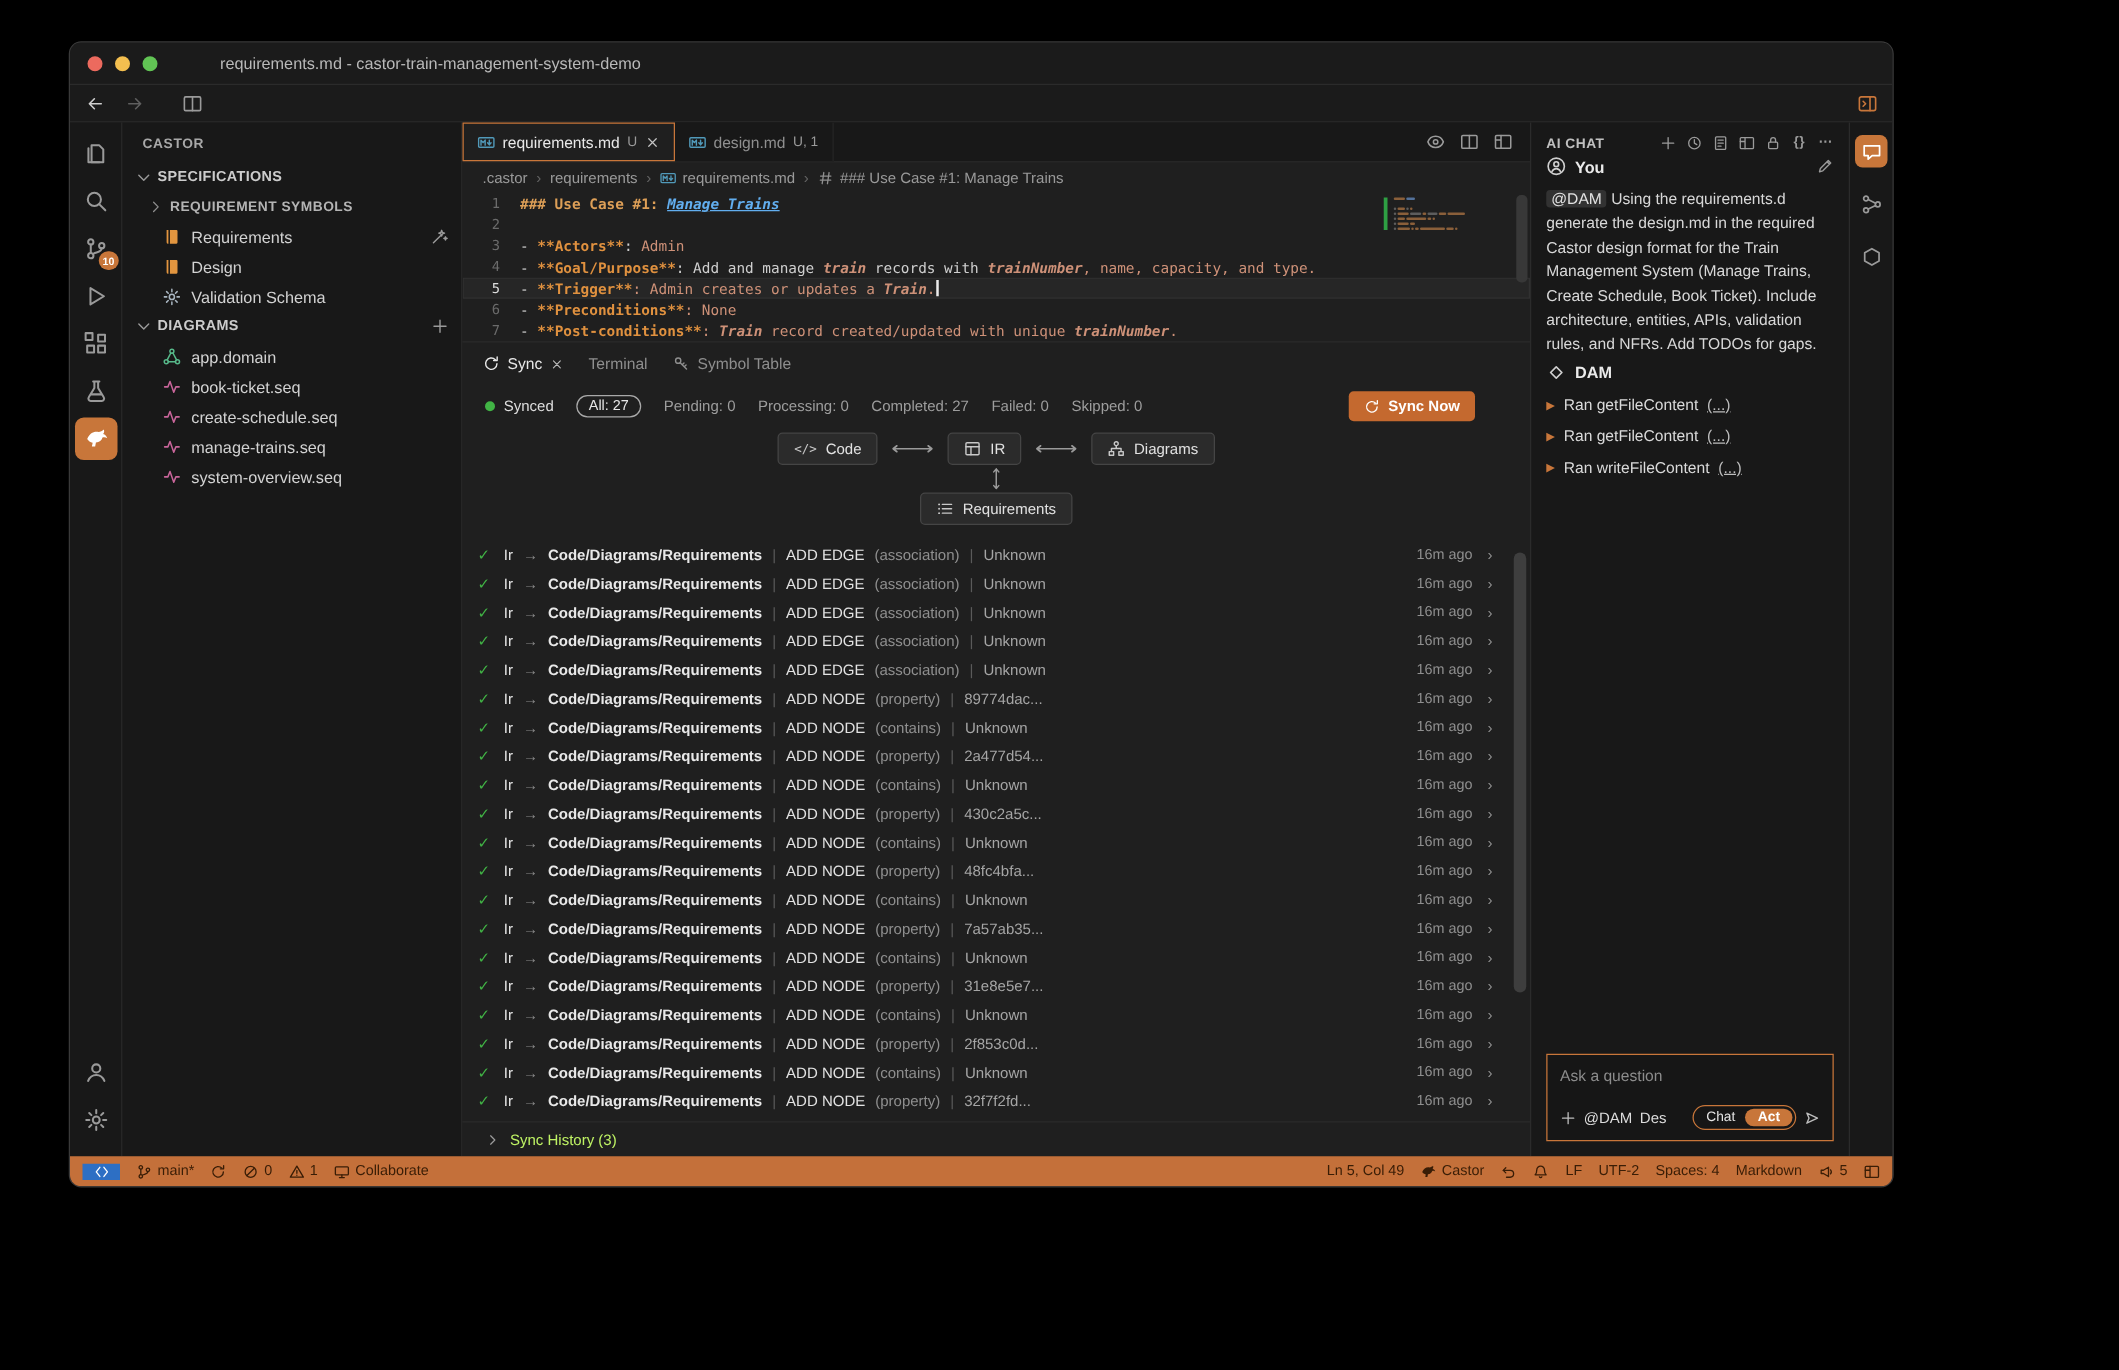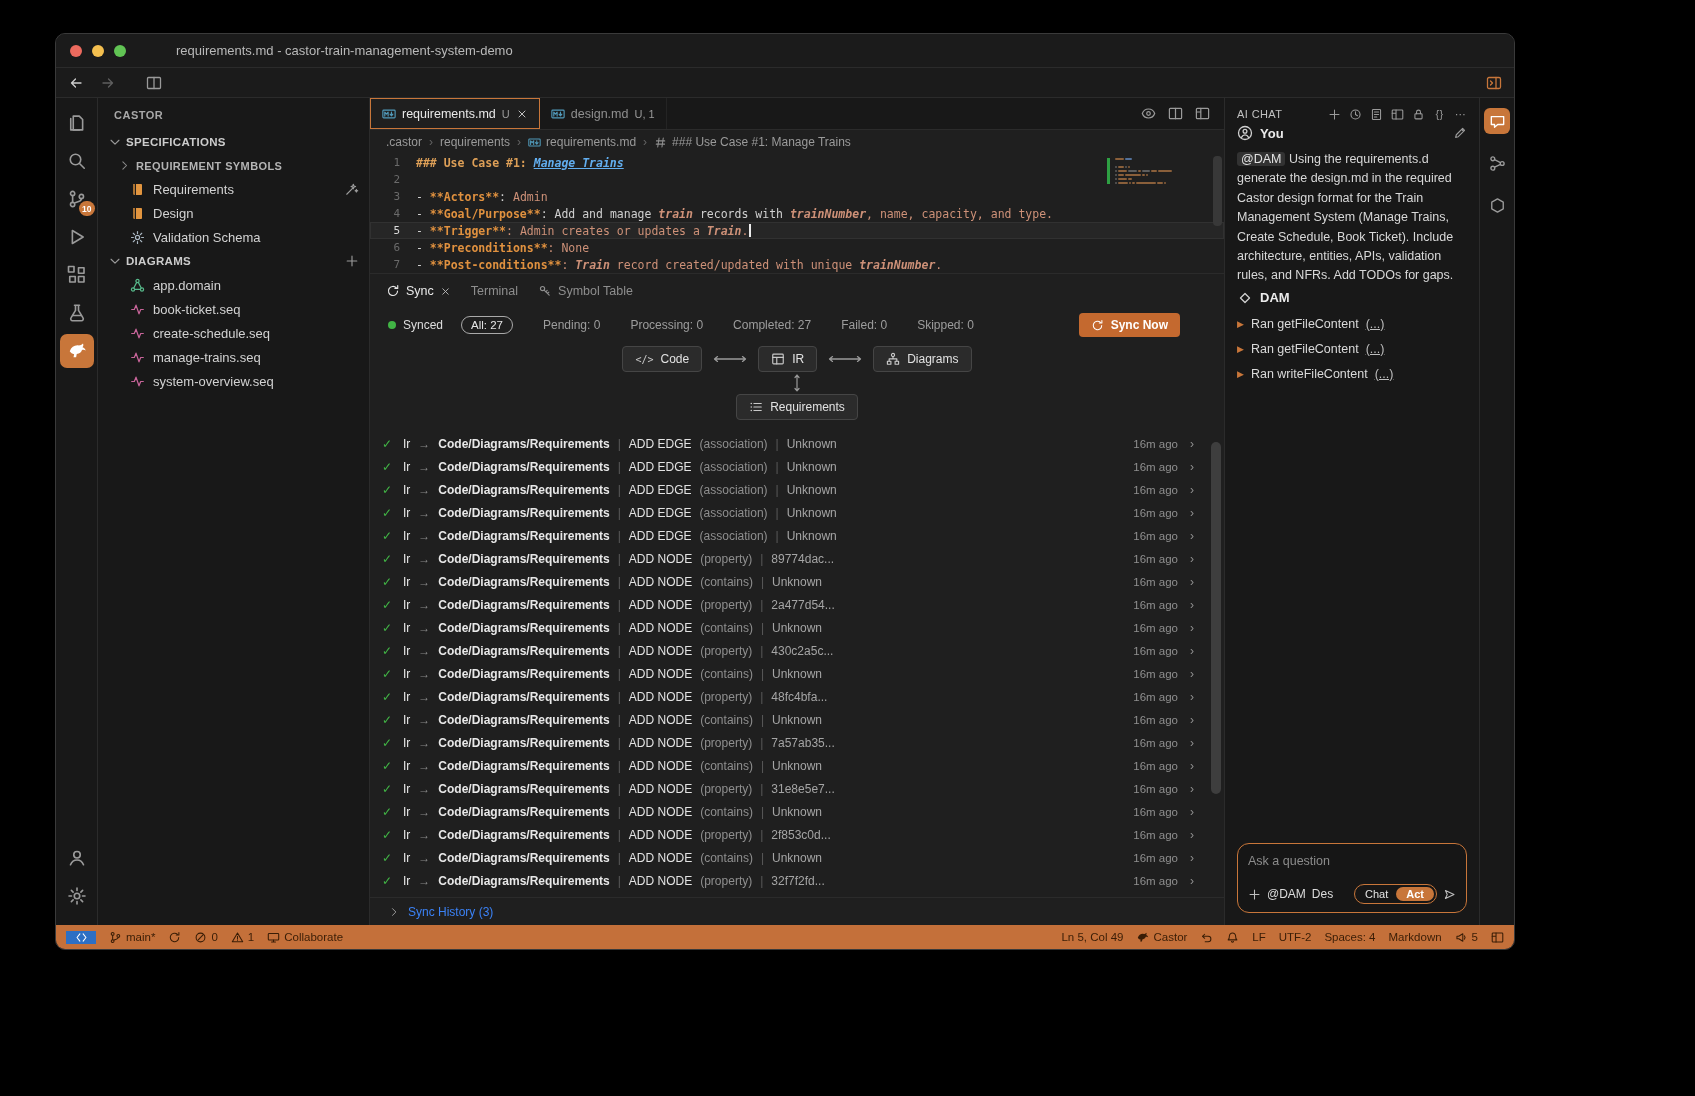--- a/index.html
+++ b/index.html
@@ -116,39 +116,39 @@
   .starget{color:#e8e8e8}
   .sarrow{color:#8a8a8a}
   .spath{color:#e8e8e8;font-weight:600}
   .ssep{color:#5a5a5a}
   .sop{color:#e3e3e3}
   .skind{color:#8f8f8f}
   .sval{color:#a5a5a5}
   .stime{margin-left:auto;color:#8f8f8f;font-size:11.5px}
   .schev{color:#8f8f8f;margin-left:4px}
   .history{height:28px;border-top:1px solid var(--border);display:flex;align-items:center;gap:8px;
-           padding:0 18px;color:#3b82f6;font-size:12px;flex:none}
+           padding:0 18px;color:#bef264;font-size:12px;flex:none}
   .history .ico{width:12px;height:12px;color:#9a9a9a}
   .panel-scroll{position:absolute;right:3px;top:168px;width:10px;height:352px;background:#3e3e3e;border-radius:5px}
   
   .chat{width:255px;background:var(--side);border-left:1px solid var(--border);display:flex;
         flex-direction:column;padding:10px 12px 12px;min-height:0;flex:none}
-  .chat-head{display:flex;align-items:flex-start;font-size:11px;font-weight:400;letter-spacing:.4px;color:#c0c0c0}
+  .chat-head{display:flex;align-items:flex-end;font-size:11px;font-weight:700;letter-spacing:.4px;color:#c0c0c0}
   .chat-head-icons{margin-left:auto;display:flex;align-items:center;gap:8px;color:#9a9a9a}
   .chat-head-icons .ico{width:13px;height:13px}
   .tico{font-size:11px;line-height:1;color:#9a9a9a}
   .msg-head{display:flex;align-items:center;gap:7px;margin-top:4px;font-size:13px;font-weight:700;color:#eaeaea}
   .msg-head .ico{width:16px;height:16px;color:#cfcfcf}
   .msg-head .pencil{margin-left:auto;color:#9a9a9a;width:14px;height:14px}
   .msg-body{margin-top:9px;font-size:12.5px;line-height:1.55;color:#d8d8d8}
   .chip{background:#323232;border-radius:3px;padding:0 4px;color:#e2e2e2}
   .tool{display:flex;align-items:center;gap:7px;margin-top:11px;font-size:12.5px;color:#dadada}
   .tool-tri{color:var(--accent);font-size:9px}
   .tool .args{color:#bdbdbd;text-decoration:underline}
-  .chat-input{margin-top:auto;border:1px solid var(--accent);border-radius:12px;background:#161616;
+  .chat-input{margin-top:auto;border:1px solid var(--accent);border-radius:0;background:#161616;
               padding:10px 10px 8px}
   .ci-ph{color:#8c8c8c;font-size:12.5px}
   .ci-row{display:flex;align-items:center;gap:6px;margin-top:16px;font-size:12px;color:#dcdcdc;min-width:0}
   .ci-row .ico{width:13px;height:13px;color:#bdbdbd;flex:none}
   .ci-ctx{overflow:hidden;white-space:nowrap;text-overflow:clip;flex:0 1 auto}
   .toggle{margin-left:auto;display:flex;align-items:center;border:1px solid var(--accent);
           border-radius:999px;padding:2px;flex:none}
   .tg-chat{padding:1px 8px;font-size:11px;color:#e5e5e5}
   .tg-act{padding:1px 10px;font-size:11px;background:var(--accent);color:#fff;border-radius:999px;font-weight:700}
   .send{width:15px;height:15px;color:#cfcfcf;flex:none}
@@ -569,21 +569,21 @@
                   <circle cx="5.2" cy="5.2" r="2.4"></circle>
                   <path d="M7 7l5.8 5.8M10.8 10.8l1.6-1.6M8.9 8.9l1.6-1.6"></path>
                 </svg>
               </span>
               <span>Symbol Table</span>
             </div>
           </div>
         <div class="pstatus">
           <span class="dot"></span>
           <span class="synced-label">Synced</span>
-          <span id="pills" style="display:flex;align-items:center;gap:30px">
+          <span id="pills" style="display:flex;align-items:center;gap:18px">
               <span class="pill">All: 27</span>
               <span>Pending: 0</span>
               <span>Processing: 0</span>
               <span>Completed: 27</span>
               <span>Failed: 0</span>
               <span>Skipped: 0</span>
             </span>
           <span class="syncnow">
             <span class="ico">
                 <svg viewBox="0 0 16 16">

